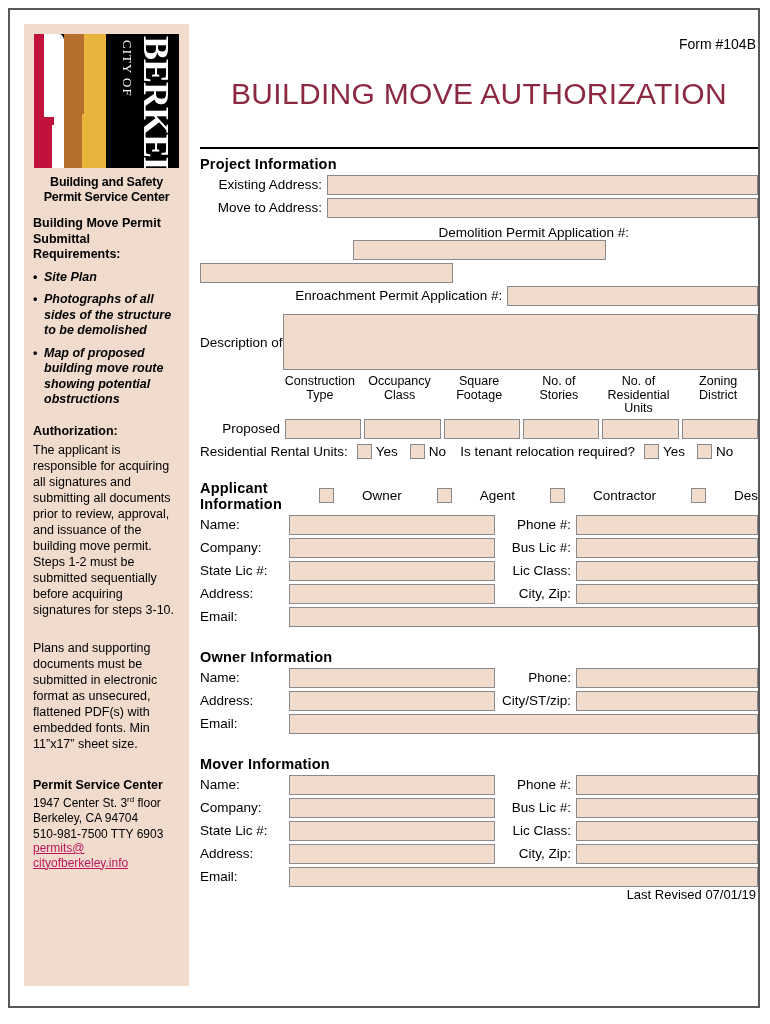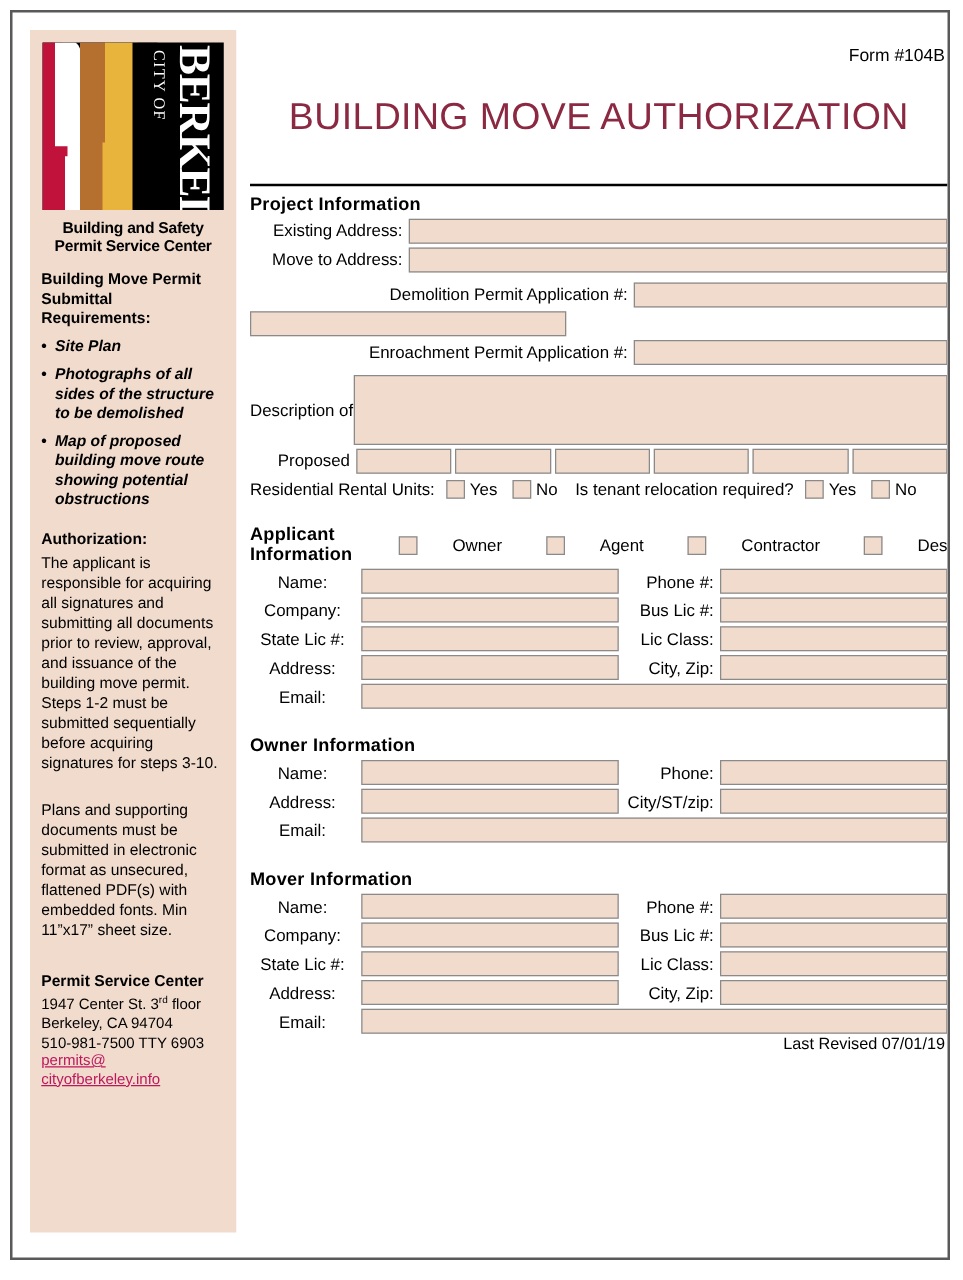--- a/index.html
+++ b/index.html
@@ -263,21 +263,21 @@
     display: flex;
     align-items: center;
     margin-top: 21px;
     gap: 24px;
   }
   .app-head .sec-title { margin-top: 0; margin-right: 13px; }
   .app-head .chk-label { font-size: 13.5px; margin: 0 11px 0 4px; }
 
   
   .two { display:flex; align-items:center; margin-top: 3px; }
-  .two .l1 { width: 84px; font-size:13.5px; text-align:center; padding-right:5px; white-space:nowrap; }
+  .two .l1 { width: 84px; font-size:13.5px; text-align:left; padding-right:5px; white-space:nowrap; }
   .two .b1 { width: 206px; }
   .two .l2 { width: 76px; font-size:13.5px; text-align:right; padding-right:5px; white-space:nowrap; }
   .two .b2 { flex: 1; }
   .two .b-wide { flex: 1; }
 
   .two.owner .l1 { width: 84px; }
   .two.owner .b1 { width: 206px; }
   .two.owner .l2 { width: 76px; }
 
   .section-gap { margin-top: 22px; }
@@ -348,37 +348,45 @@
 
     <div class="prow">
       <div class="lab">Existing Address:</div>
       <div class="box"></div>
     </div>
     <div class="prow">
       <div class="lab">Move to Address:</div>
       <div class="box"></div>
     </div>
 
-    <div class="arow" style="margin-top:8px;">
+    <div class="arow" style="margin-top:8px;flex-direction:column;">
       <div class="lab">Demolition Permit Application #:</div>
       <div class="box"></div>
     </div>
     <div class="arow">
       <div class="box"></div>
     </div>
     <div class="arow">
       <div class="lab">Enroachment Permit Application #:</div>
       <div class="box"></div>
     </div>
 
     <div class="desc-row">
       <div class="desc-lab">Description of Move:</div>
       <div class="box desc-box"></div>
     </div>
 
+    <div class="tbl-heads">
+      <div>Construction Type</div>
+      <div>Occupancy Class</div>
+      <div>Square Footage</div>
+      <div>No. of Stories</div>
+      <div>No. of Residential Units</div>
+      <div>Zoning District</div>
+    </div>
 
     <div class="tbl-row">
       <div class="lab">Proposed</div>
       <div class="tbl-cells">
         <div class="box"></div>
         <div class="box"></div>
         <div class="box"></div>
         <div class="box"></div>
         <div class="box"></div>
         <div class="box"></div>

